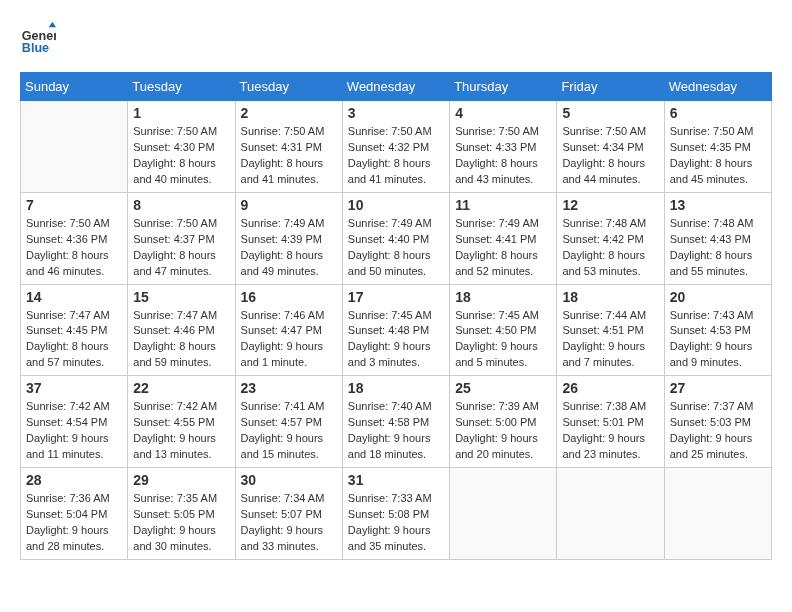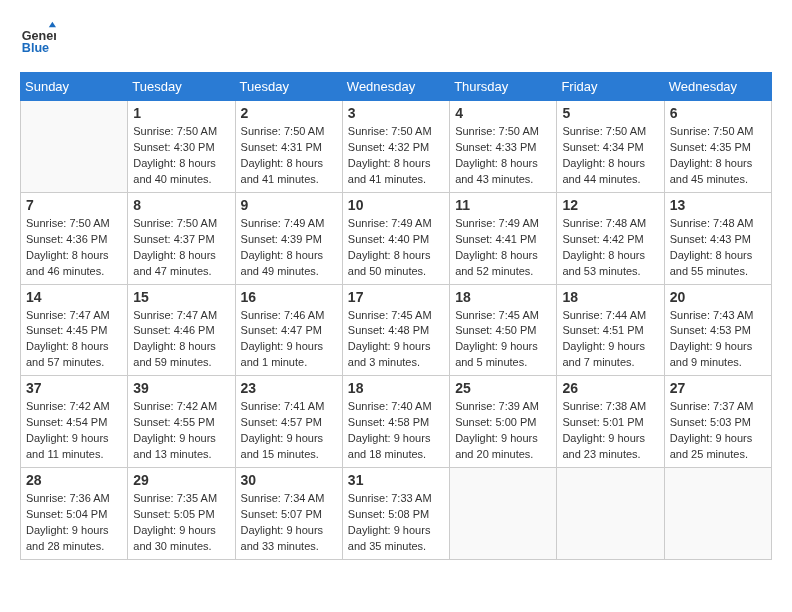--- a/index.html
+++ b/index.html
@@ -193,21 +193,21 @@
           <div class="day-number">20</div>
           <div class="day-info">Sunrise: 7:43 AM<br>Sunset: 4:53 PM<br>Daylight: 9 hours<br>and 9 minutes.</div>
         </td>
       </tr>
       <tr class="week-row">
         <td>
           <div class="day-number">37</div>
           <div class="day-info">Sunrise: 7:42 AM<br>Sunset: 4:54 PM<br>Daylight: 9 hours<br>and 11 minutes.</div>
         </td>
         <td>
-          <div class="day-number">39</div>
+          <div class="day-number">22</div>
           <div class="day-info">Sunrise: 7:42 AM<br>Sunset: 4:55 PM<br>Daylight: 9 hours<br>and 13 minutes.</div>
         </td>
         <td>
           <div class="day-number">23</div>
           <div class="day-info">Sunrise: 7:41 AM<br>Sunset: 4:57 PM<br>Daylight: 9 hours<br>and 15 minutes.</div>
         </td>
         <td>
           <div class="day-number">18</div>
           <div class="day-info">Sunrise: 7:40 AM<br>Sunset: 4:58 PM<br>Daylight: 9 hours<br>and 18 minutes.</div>
         </td>

